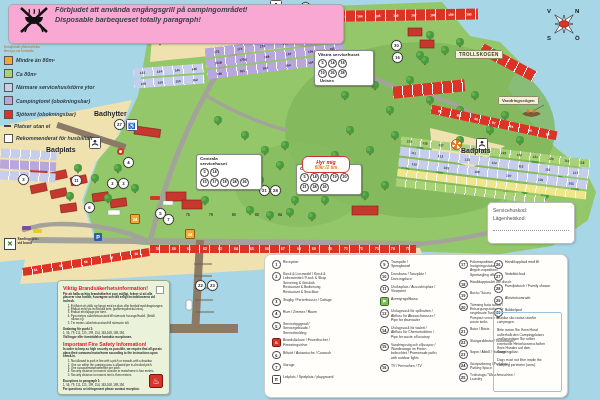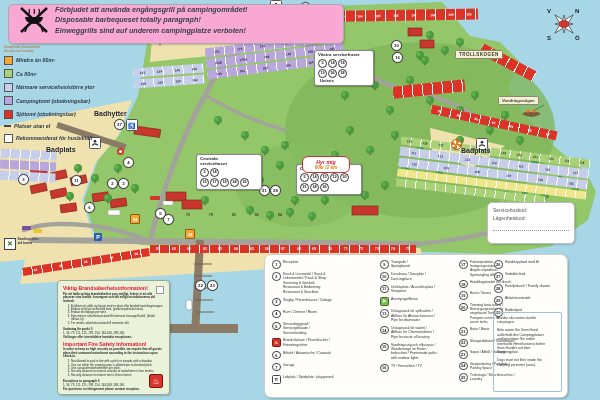--- a/index.html
+++ b/index.html
@@ -617,21 +617,20 @@
       <path d="M8,12 h18 a9,7 0 0 1 -18 0 z" fill="#111"></path>
       <line x1="11" y1="19" x2="8" y2="27" stroke="#111" stroke-width="1.6"></line>
       <line x1="23" y1="19" x2="26" y2="27" stroke="#111" stroke-width="1.6"></line>
       <path d="M12,9 q1,-3 0,-5 M17,9 q1,-3 0,-5 M22,9 q1,-3 0,-5" stroke="#111" stroke-width="1.2" fill="none"></path>
       <line x1="4" y1="3" x2="30" y2="27" stroke="#111" stroke-width="2.4"></line>
       <line x1="30" y1="3" x2="4" y2="27" stroke="#111" stroke-width="2.4"></line>
     </svg>
     <div class="txt">
       <div>Förbjudet att använda engångsgrill på campingområdet!</div>
       <div>Disposable barbequeset totally paragraph!</div>
-      <div>Einweggrills sind auf underem campingplatze verboten!</div>
     </div>
   </div>
 
   <div id="size-legend">
     <div class="note">Detaljerade platsstorlekar
 finns på vår hemsida</div>
     <div>
 
         <div class="sl-item">
           <span class="swatch sw-orange"></span>

